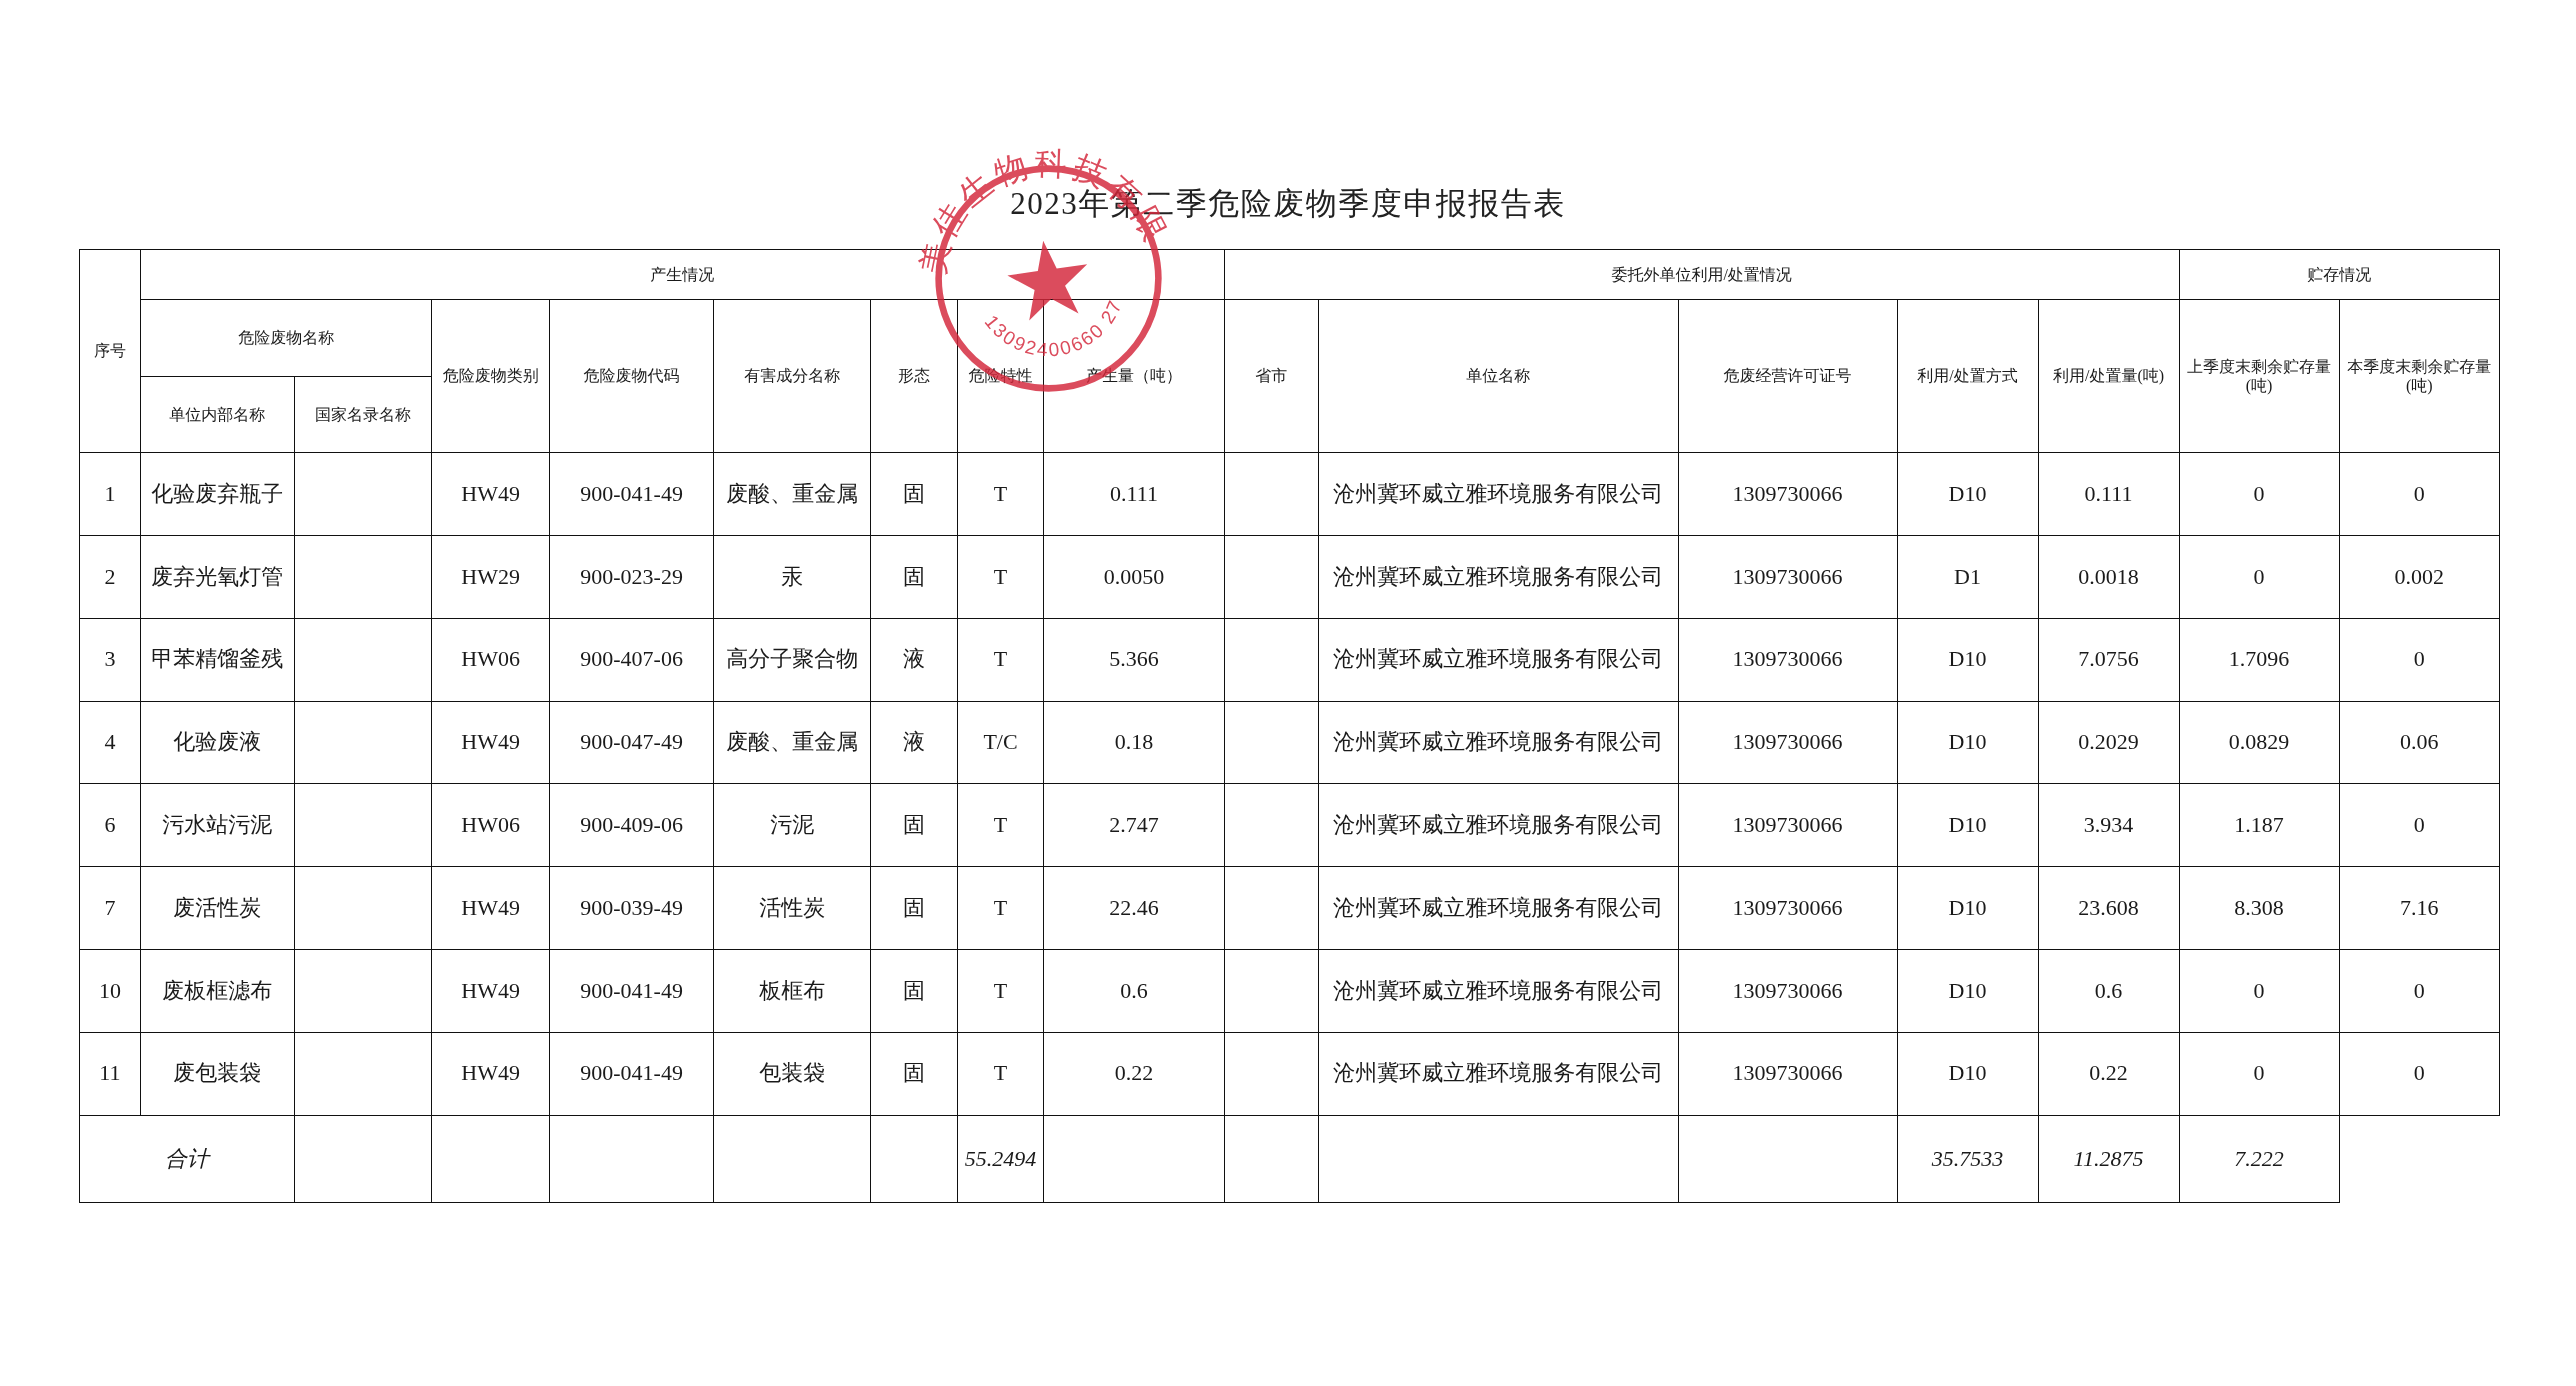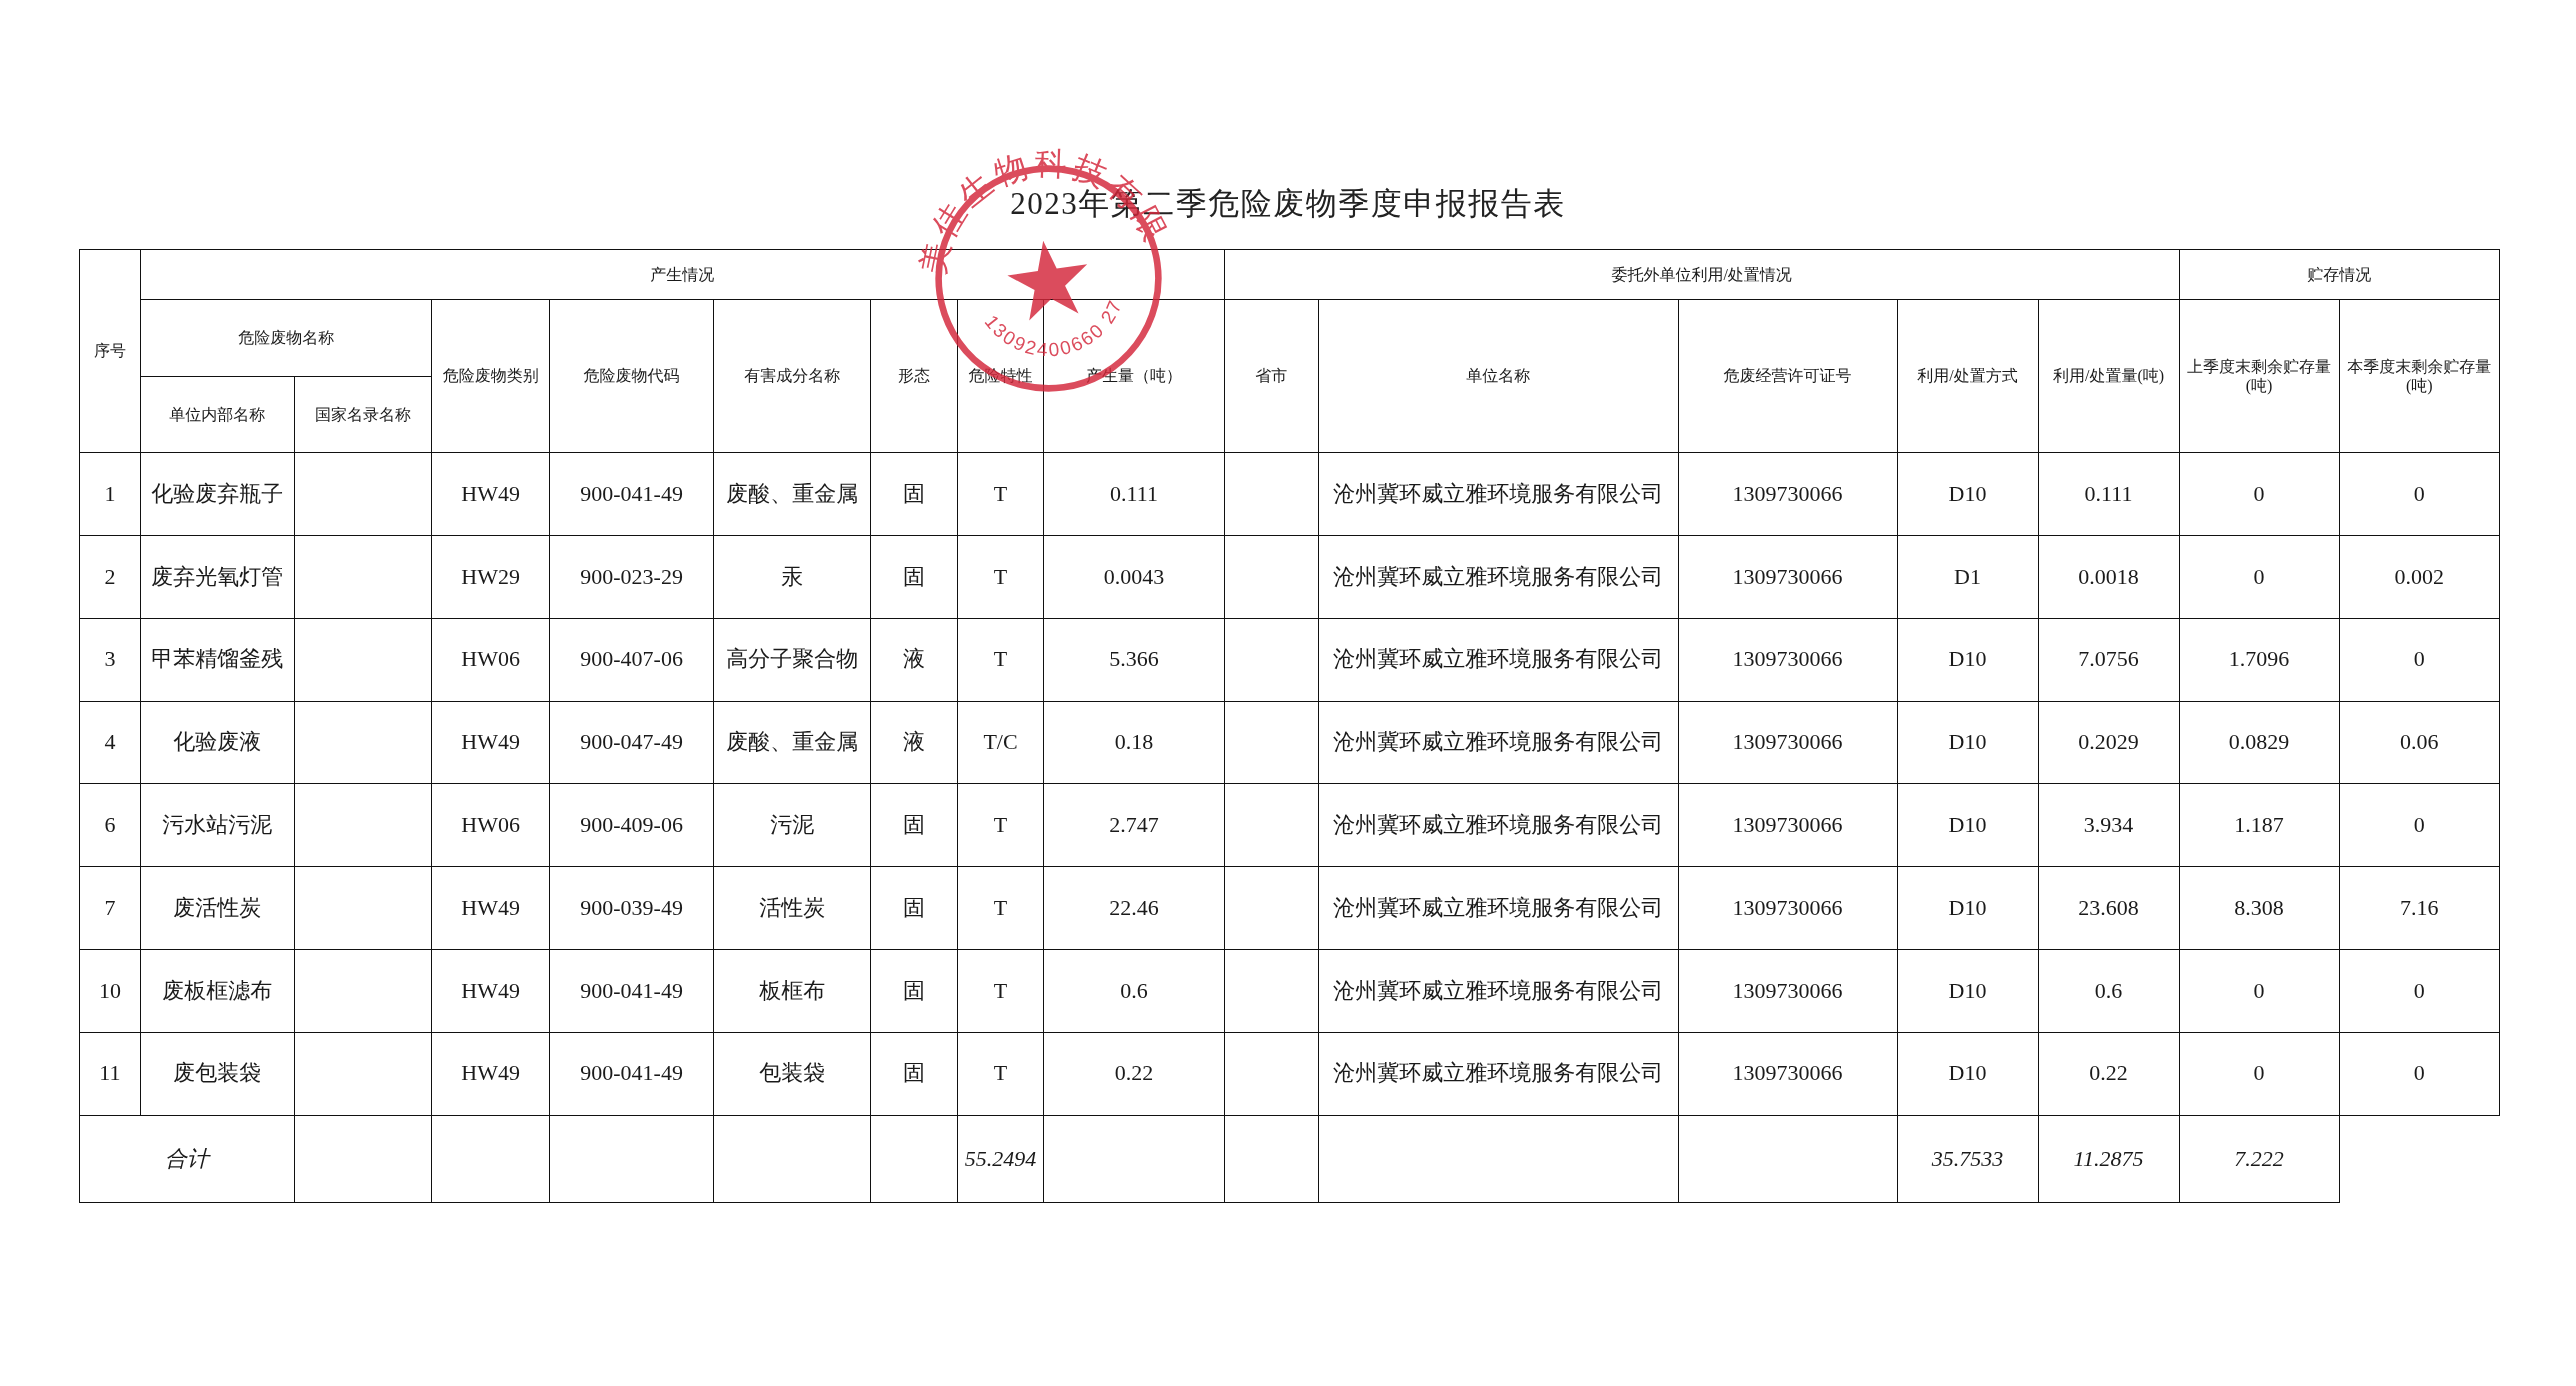--- a/index.html
+++ b/index.html
@@ -149,21 +149,21 @@
         </tr>
         <tr class="body-row">
           <td>2</td>
           <td>废弃光氧灯管</td>
           <td></td>
           <td>HW29</td>
           <td>900-023-29</td>
           <td>汞</td>
           <td>固</td>
           <td>T</td>
-          <td>0.0043</td>
+          <td>0.0050</td>
           <td></td>
           <td>沧州冀环威立雅环境服务有限公司</td>
           <td>1309730066</td>
           <td>D1</td>
           <td>0.0018</td>
           <td>0</td>
           <td>0.002</td>
         </tr>
         <tr class="body-row">
           <td>3</td>

